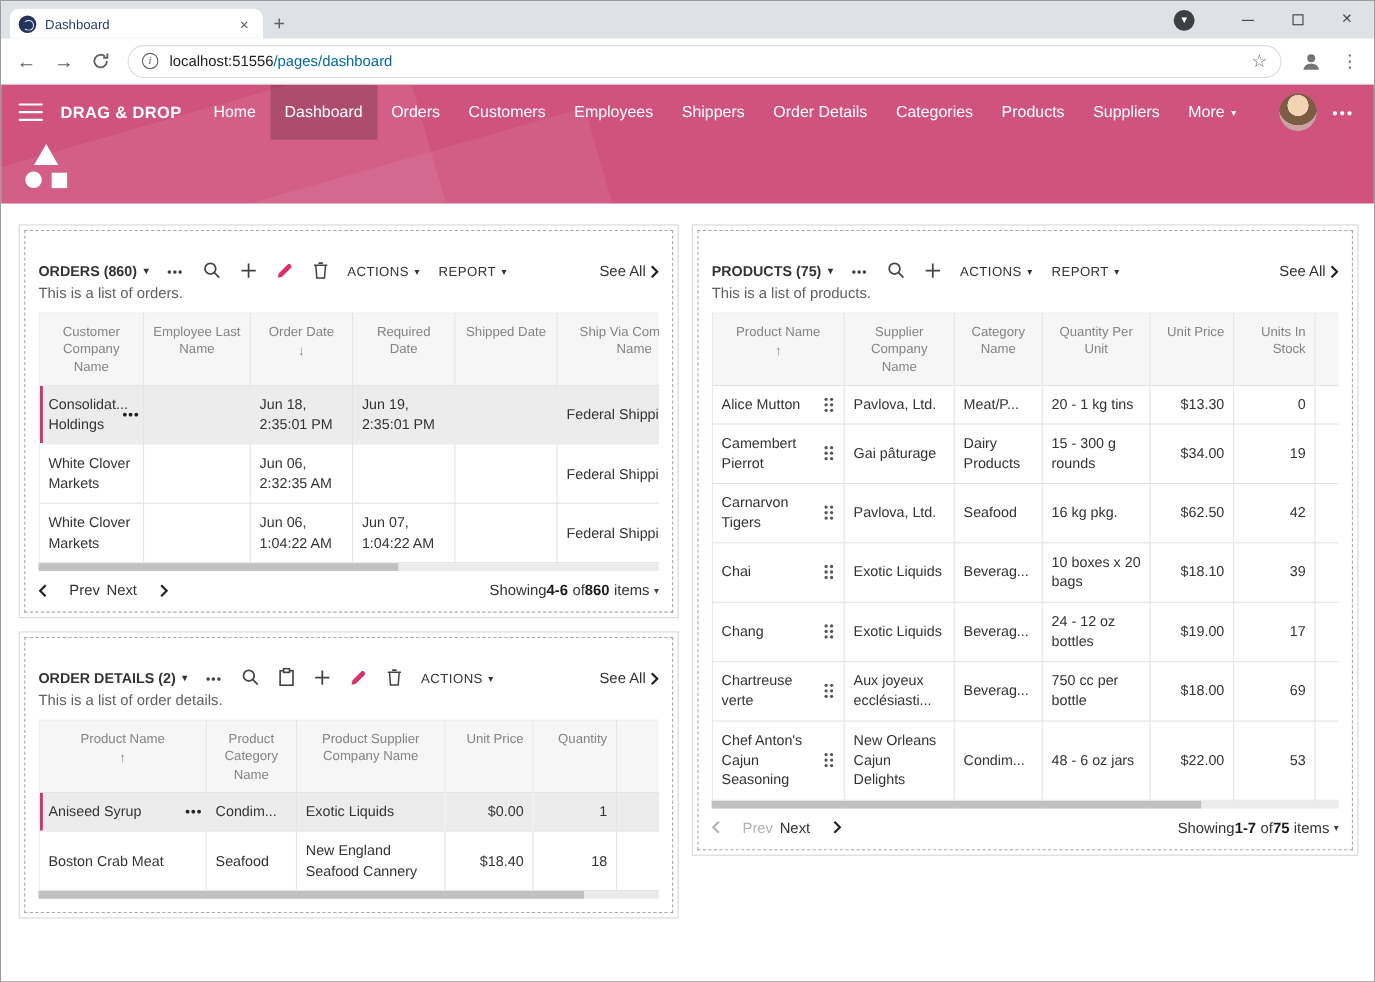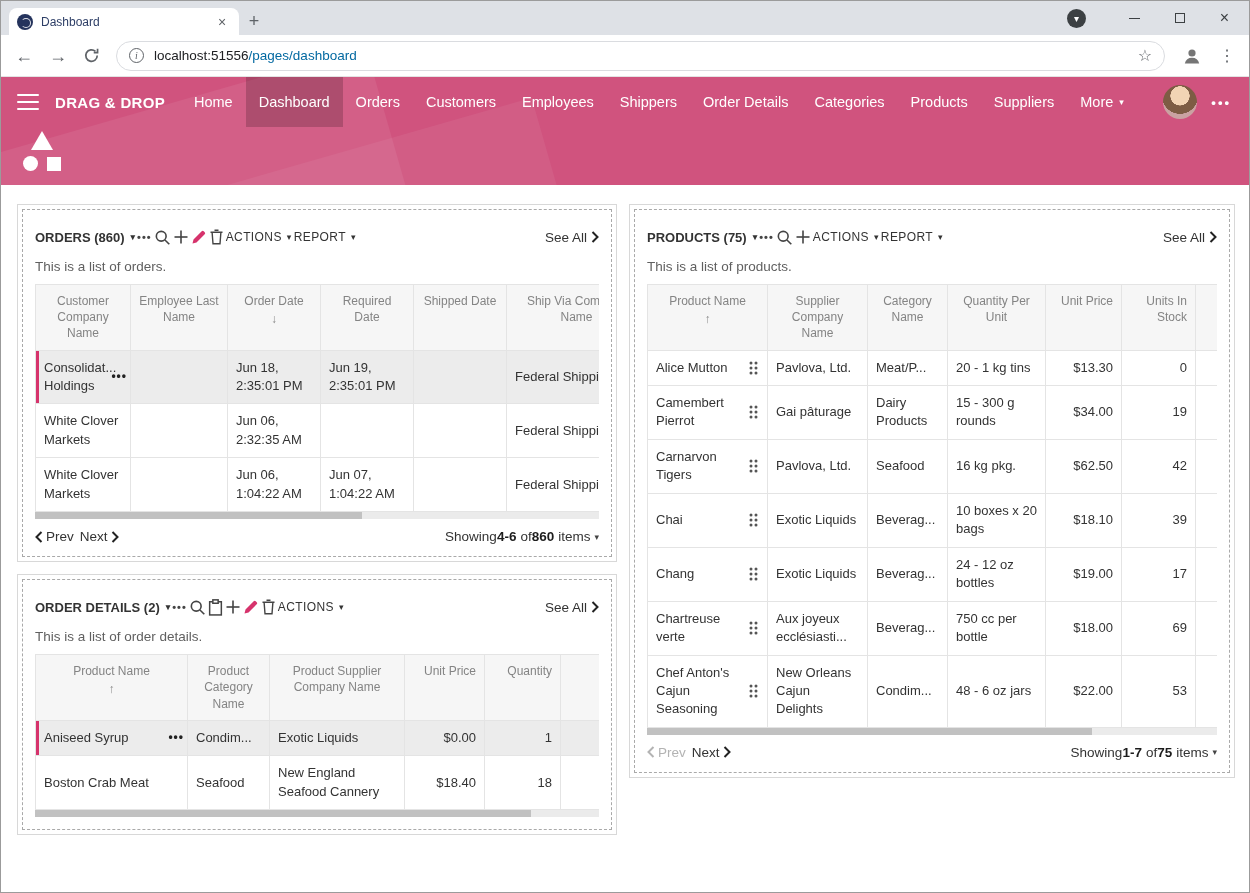--- a/index.html
+++ b/index.html
@@ -54,21 +54,21 @@
   .logo-square { position:absolute; bottom:0; right:4px; width:14px; height:14px; background:#fff; }
   .page-title { font-size:27px; font-weight:400; letter-spacing:.2px; }
 
   
   .content { flex:1; background:#fff; padding:19px 16px; display:flex; gap:12px; align-items:flex-start; overflow:hidden; }
   .col-left { width:600px; display:flex; flex-direction:column; gap:12px; flex:0 0 auto; }
   .col-right { width:606px; flex:0 0 auto; }
   .panel { border:1px solid #d8d8d8; padding:4px; background:#fff; }
   .panel-inner { border:1px dashed #a9a9a9; padding:10px 12px 12px; }
 
-  .toolbar { display:flex; align-items:center; gap:2px; height:34px; color:#3a3a3a; }
+  .toolbar { display:flex; align-items:flex-end; gap:17px; height:34px; color:#3a3a3a; }
   .ptitle { display:flex; align-items:center; gap:6px; font-size:13px; font-weight:700; color:#333; white-space:nowrap; }
   .tbtn { display:flex; align-items:center; color:#444; }
   .tbtn.pink { color:var(--accent); }
   .more-h { font-size:11px; font-weight:700; letter-spacing:1px; color:#444; }
   .tlabel { display:flex; align-items:center; gap:5px; font-size:12px; color:#333; letter-spacing:.4px; white-space:nowrap; }
   .see-all { margin-left:auto; display:flex; align-items:center; gap:4px; font-size:13.5px; color:#333; white-space:nowrap; }
   .subtitle { font-size:13.5px; color:#606060; margin:5px 0 10px; }
 
   .tablewrap { width:100%; overflow:hidden; }
   table { border-collapse:collapse; table-layout:fixed; }
@@ -82,21 +82,21 @@
   .cellflex { display:flex; align-items:center; justify-content:space-between; gap:4px; }
   .rel { position:relative; }
   .row-menu { position:absolute; right:3px; top:50%; transform:translateY(-50%); font-size:12px; font-weight:700; letter-spacing:1px; color:#222; }
   .drag-handle { color:#555; flex:0 0 auto; }
 
   .hscroll { height:7px; background:#ebebeb; position:relative; }
   .hscroll .thumb { position:absolute; left:0; top:0; height:7px; background:#c1c1c1; }
 
   .pager { display:flex; align-items:center; margin-top:10px; font-size:13.5px; color:#333; }
   .pager-left { display:flex; align-items:center; gap:6px; }
-  .pager-btn { display:flex; align-items:center; gap:3px;justify-content:space-between; }
+  .pager-btn { display:flex; align-items:center; gap:20px;justify-content:space-between; }
   .pager-btn.disabled { color:#b3b3b3; }
   .pager-right { margin-left:auto; display:flex; align-items:center; }
   .pager-right span { margin-left:4px; }
   .pager-right b { font-weight:700; color:#1c1c1c; }
   .items-caret { font-size:9px; color:#444; margin-left:3px; }
   svg { display:block; }
 </style>
 </head>
 <body>
 

